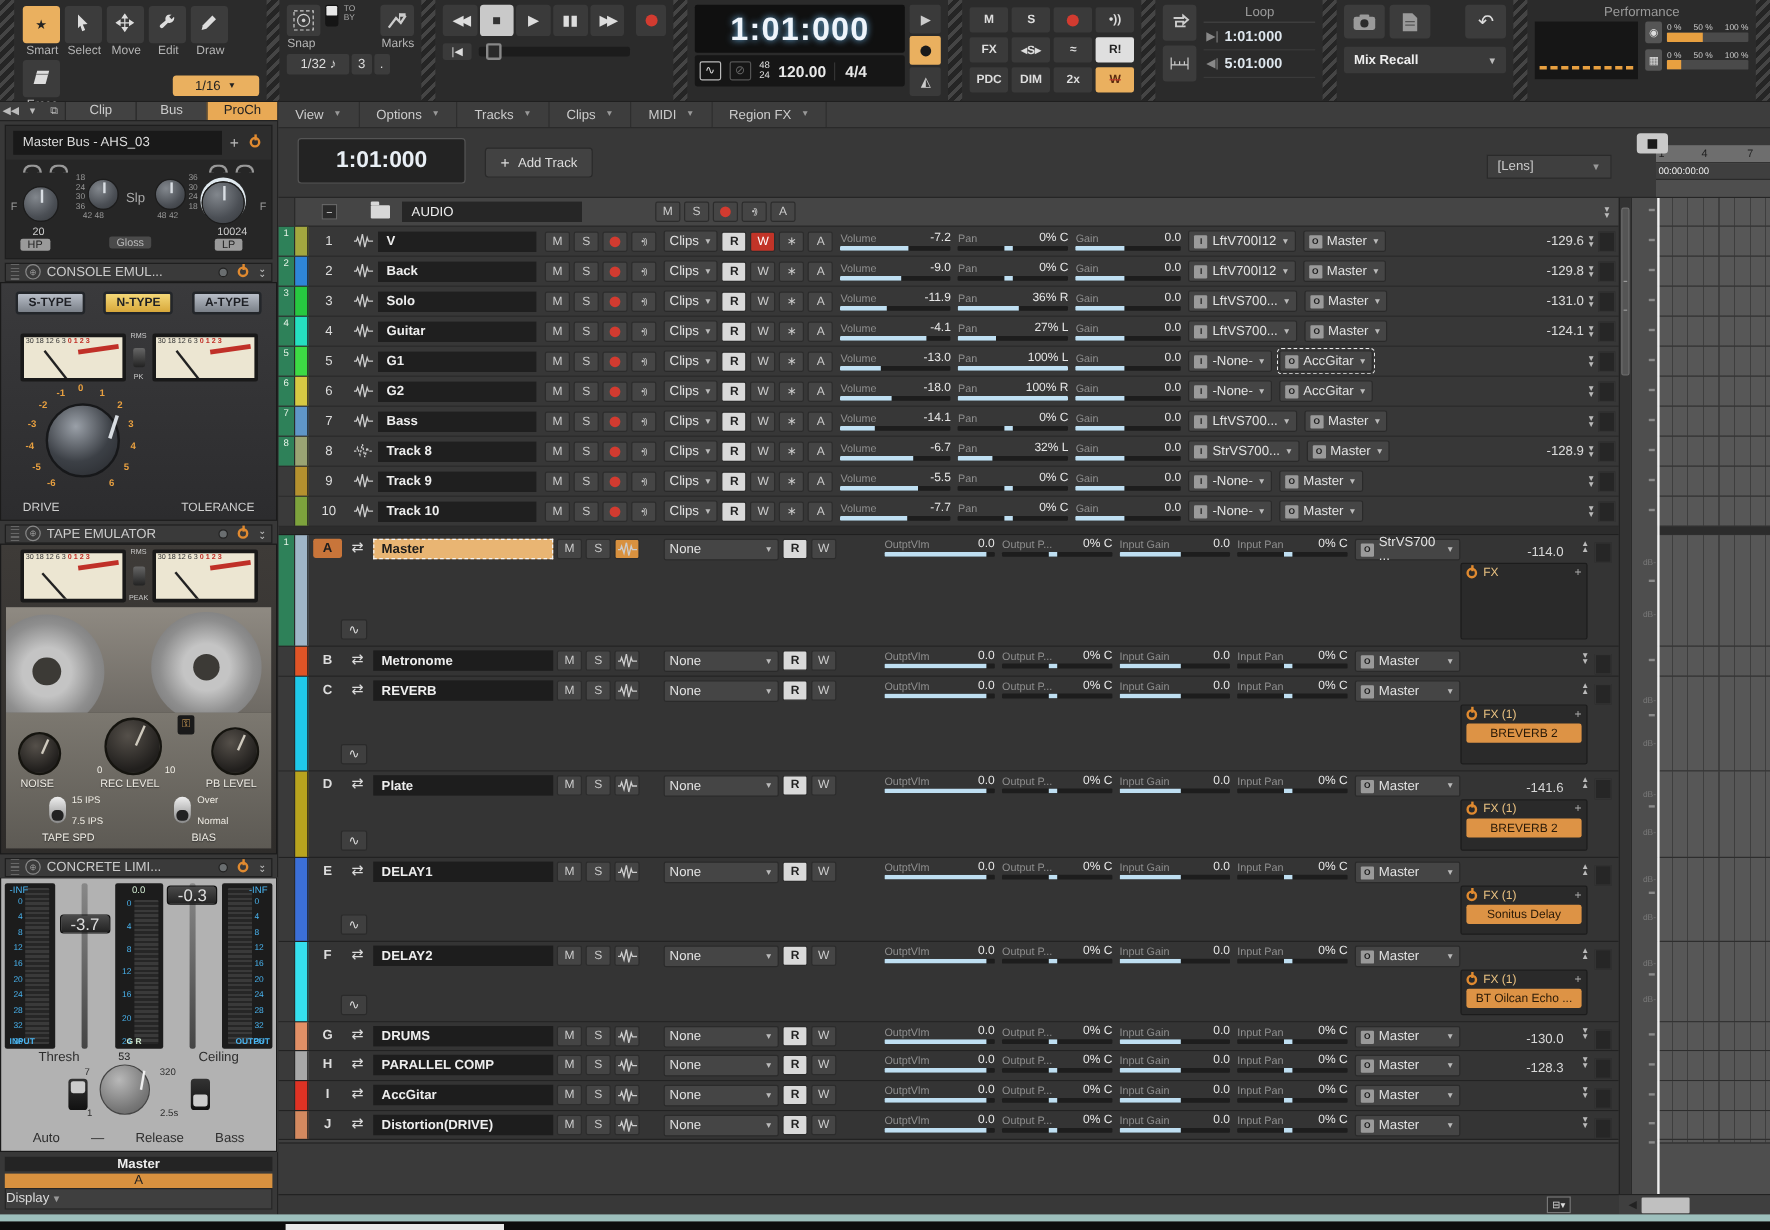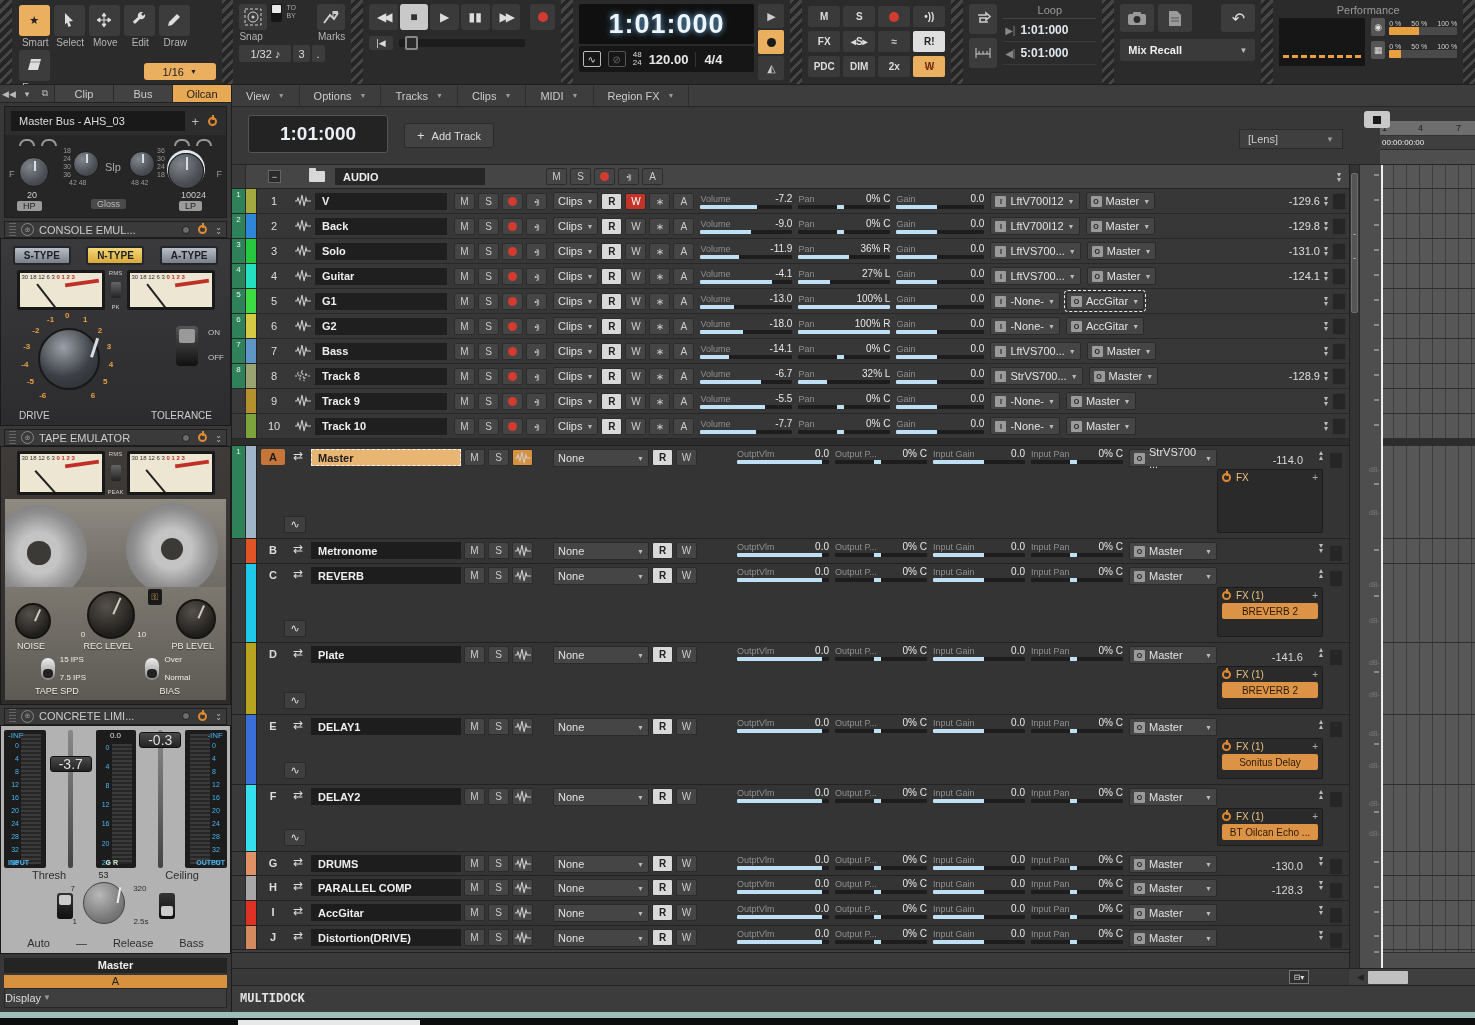--- a/index.html
+++ b/index.html
@@ -89,21 +89,21 @@
 .ititle{height:28px;display:flex;align-items:center;padding:0 6px;gap:6px}
 .ititle .fld{flex:1;height:20px;background:#191919;display:flex;align-items:center;padding:0 8px;color:#ddd}
 .ititle .plus{color:#bbb;font-size:13px}
 .eqp{height:82px;background:#262626;position:relative;font-size:9px;color:#999}
 .knob{border-radius:50%;background:radial-gradient(circle at 35% 30%,#82878d,#4b4f55 60%,#35383c);border:1px solid #1c1c1c;position:relative}
 .knob:after{content:"";position:absolute;left:50%;top:8%;width:2px;height:38%;background:#d9dee3;transform-origin:50% 230%;}
 .kchip{background:#9a9a9a;color:#222;border-radius:2px;font-size:9px;padding:0 6px;display:inline-block}
 .kchip.dk{background:#4a4a4a;color:#bbb}
 .eqcurve{position:absolute;top:4px;width:16px;height:7px;border:2px solid #999;border-bottom:none;border-radius:8px 8px 0 0}
 .conbody{background:linear-gradient(#3a3a3c,#2c2c2e);border:1px solid #1a1a1a;padding:4px}
-.ctypes{display:flex;justify-content:space-around;padding:3px 0 5px}
+.ctypes{display:flex;justify-content:space-around;padding:3px 0 16px}
 .ctype{width:58px;height:19px;border-radius:3px;background:linear-gradient(#b8bec8,#7a8088);border:2px solid #23262a;color:#1d1f24;font-weight:bold;font-size:10px;display:flex;align-items:center;justify-content:center}
 .ctype.act{background:linear-gradient(#f4d878,#d8a83a);}
 .vurow{display:flex;align-items:center;justify-content:center;gap:3px}
 .vu{width:88px;height:40px;background:#ece6d2;border:3px solid #191919;border-radius:2px;position:relative;overflow:hidden}
 .vuscale{position:absolute;top:1px;left:2px;right:2px;font-size:6px;color:#333;white-space:nowrap}
 .vuscale b{color:#c03028}
 .vuwedge{position:absolute;top:8px;right:3px;width:34px;height:4px;background:#c03028;transform:rotate(-8deg)}
 .vuneedle{position:absolute;left:46%;bottom:-4px;width:2px;height:34px;background:#222;transform-origin:bottom;transform:rotate(-38deg)}
 .vusw{width:16px;height:40px;display:flex;flex-direction:column;align-items:center;font-size:6px;color:#ccc;justify-content:space-between}
 .vusw .bar{width:10px;height:16px;background:linear-gradient(#666,#222);border-radius:2px}
@@ -176,21 +176,21 @@
 .rulnums{height:15px;background:#6e6e6e;color:#1e1e1e;font-size:9px;position:relative;border-bottom:1px solid #333}
 .rulnums span{position:absolute;top:2px}
 .rultc{height:14px;background:#3f3f3f;color:#eee;font-size:8px;padding-left:2px;line-height:14px;border-bottom:1px solid #2a2a2a}
 .rulgap{height:14px;background:#4e4e4e}
 .tvbody{flex:1;display:flex;overflow:hidden}
 .tpane{flex:1;display:flex;flex-direction:column;background:#3a3a3a;overflow:hidden}
 .frow{height:24px;background:#454545;border-bottom:1px solid #232323;display:flex;align-items:center;position:relative}
 .minusbox{width:13px;height:13px;background:#2a2a2a;border:1px solid #666;color:#ddd;font-size:9px;display:flex;align-items:center;justify-content:center;margin-left:22px}
 .folderico{width:16px;height:11px;background:#d8d8d8;border-radius:1px;position:relative;margin-left:28px}
 .folderico:before{content:"";position:absolute;left:0;top:-3px;width:7px;height:3px;background:#d8d8d8;border-radius:1px 1px 0 0}
-.fname{width:150px;height:17px;background:#262626;margin-left:10px;display:flex;align-items:center;padding:0 8px;color:#eee;font-weight:bold}
+.fname{width:150px;height:17px;background:#262626;margin-left:10px;display:flex;align-items:center;padding:0 8px;color:#eee;font-weight:normal}
 .tb{width:21px;height:17px;background:#454545;border:1px solid #2c2c2c;border-radius:2px;display:inline-flex;align-items:center;justify-content:center;color:#ccc;font-size:10px;margin-left:3px;flex:none}
 .tb.lt{background:#d9d9d9;color:#222;font-weight:bold}
 .tb.wred{background:#c23428;color:#fff}
 .tb.worn{background:#d8913f}
 .tb .rdot{width:9px;height:9px}
 .tb.spk{font-size:7px;letter-spacing:-1px}
 .trk{display:flex;align-items:center;border-bottom:1px solid #282828;background:#373737;position:relative}
 .edge{width:14px;align-self:stretch;background:#3a3a3a;border-right:1px solid #2a2a2a;color:#e8f4e8;font-size:8px;display:flex;align-items:flex-start;justify-content:center;padding-top:1px}
 .edge.grn{background:#2e8159}
 .cstrip{width:11px;align-self:stretch;border-right:1px solid #222}
@@ -488,21 +488,21 @@
 
   <div class="main">
 
     <div class="insp">
       <div class="ihdr">
         <span class="ihico">◀◀</span>
         <span class="ihico">▾</span>
         <span class="ihico">⧉</span>
         <span class="itab">Clip</span>
         <span class="itab">Bus</span>
-        <span class="itab act">Oilcan</span>
+        <span class="itab act">ProCh</span>
       </div>
       <div class="ipanel">
         <div class="ititle">
           <span class="fld">Master Bus - AHS_03</span>
           <span class="plus">+</span>
           <span class="pwr"></span>
         </div>
         <div class="eqp">
           <span class="eqcurve" style="left:14px"></span>
           <span class="eqcurve" style="left:36px"></span>
@@ -570,27 +570,20 @@
               <span class="dlbl" style="left:27.301627678994656px;top:11.558253320210238px">-2</span>
               <span class="dlbl" style="left:42.10358770466479px;top:0.803999863725565px">-1</span>
               <span class="dlbl" style="left:60px;top:-3px">0</span>
               <span class="dlbl" style="left:77.89641229533521px;top:0.803999863725565px">1</span>
               <span class="dlbl" style="left:92.69837232100534px;top:11.558253320210238px">2</span>
               <span class="dlbl" style="left:101.84648671698676px;top:27.403252247502312px">3</span>
               <span class="dlbl" style="left:103.75896339620402px;top:45.599252383776744px">4</span>
               <span class="dlbl" style="left:98.1051177665153px;top:62.999999999999986px">5</span>
               <span class="dlbl" style="left:85.86255110086883px;top:76.59674775249769px">6</span>
             </div>
-          <div class="tolwrap">
-            <span class="vtog"></span>
-            <span class="onoff">
-                <span>ON</span>
-                <span>OFF</span>
-              </span>
-          </div>
         </div>
         <div class="conlbls">
             <span>DRIVE</span>
             <span>TOLERANCE</span>
           </div>
       </div>
       <div class="mhdr">
         <span class="grip"></span>
         <span class="mico">⊕</span>
         <span class="mtitle">TAPE EMULATOR</span>
@@ -2359,20 +2352,19 @@
       </div>
       <div class="scrollrow">
         <div class="left">
             <span class="collapsebtn">⊟▾</span>
           </div>
         <div class="hscroll">
             <span class="ar">◀</span>
             <span class="hthumb"></span>
           </div>
       </div>
-      <div class="mdock">MULTIDOCK</div>
     </div>
   </div>
 
   <div class="teal"></div>
   <div class="botblack"></div>
   <div class="botwhite"></div>
 </div>
 
 </body></html>

